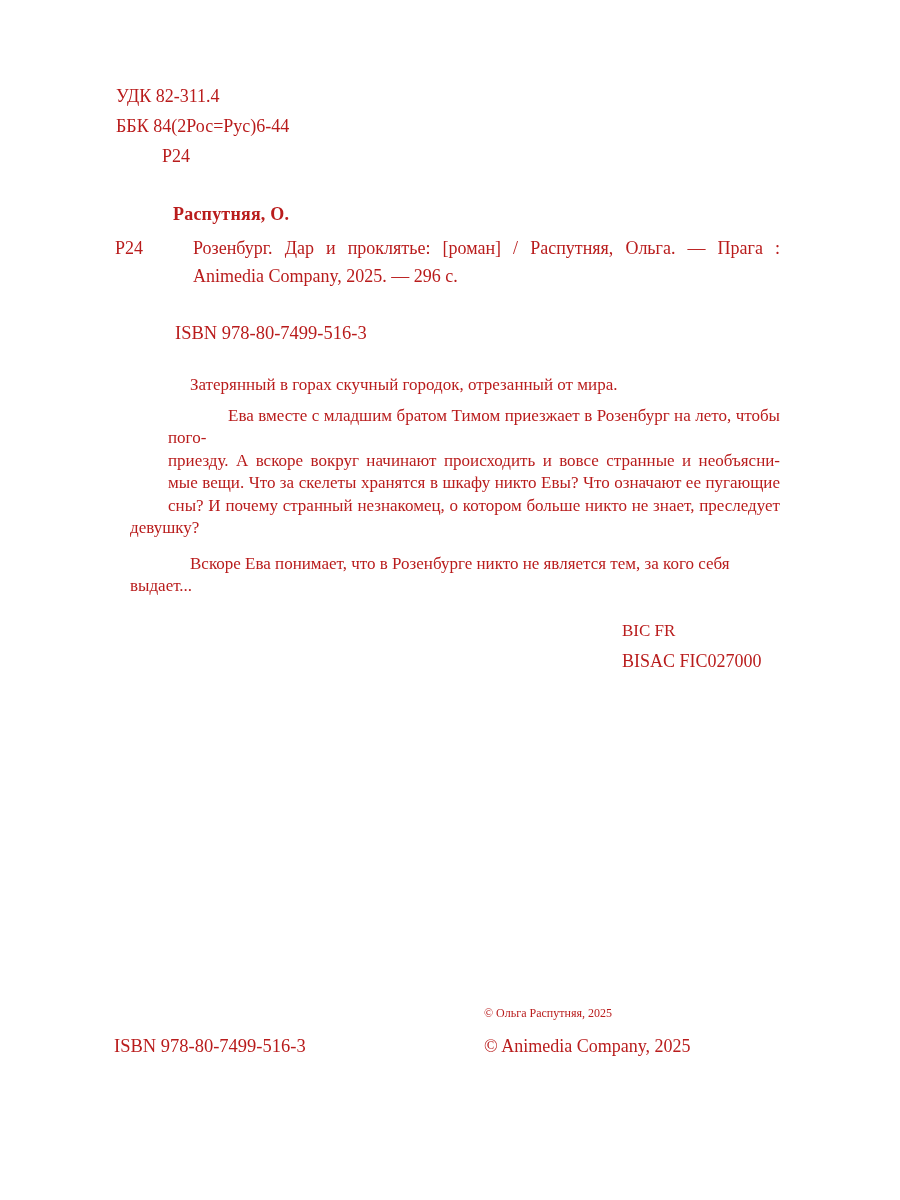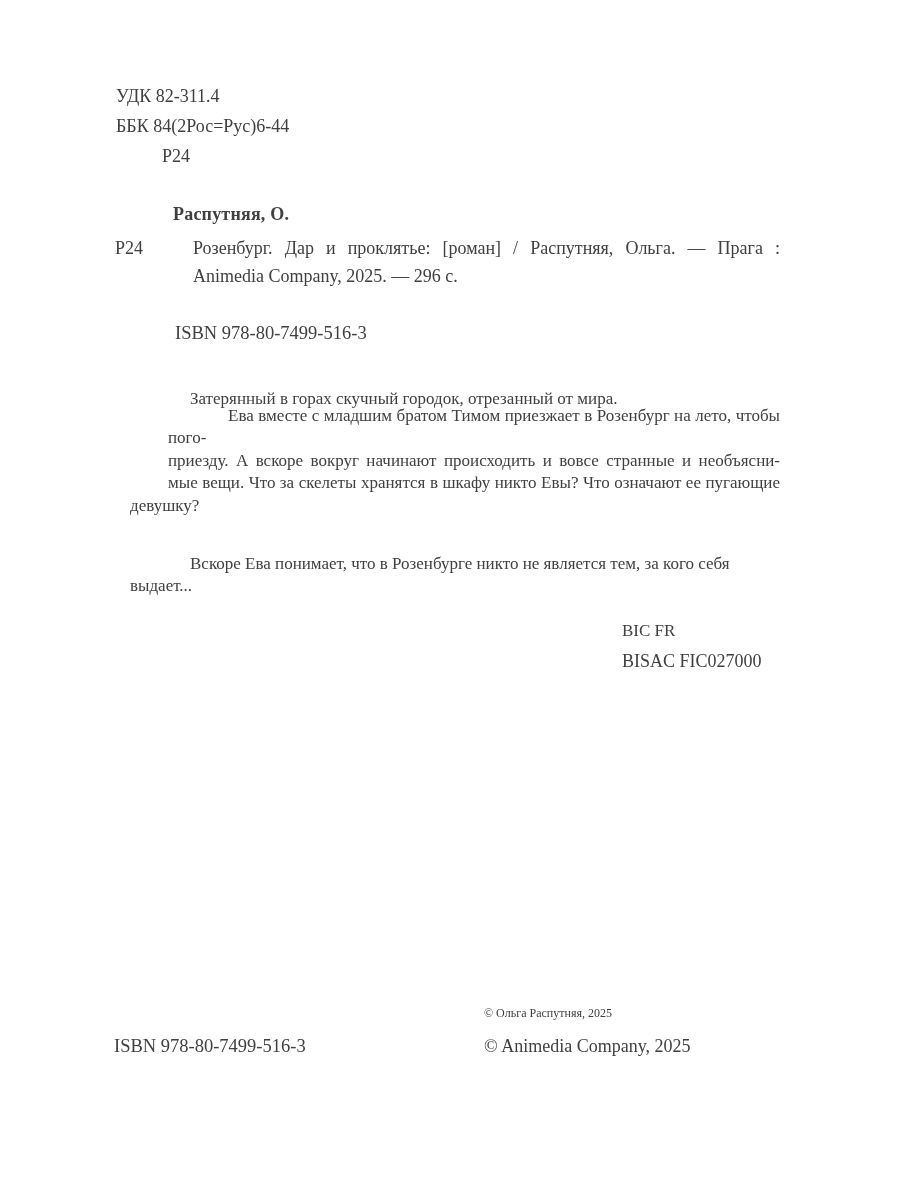--- a/index.html
+++ b/index.html
@@ -6,21 +6,21 @@
     margin: 0;
     padding: 0;
     background: #ffffff;
   }
   .page {
     position: relative;
     width: 900px;
     height: 1200px;
     background: #ffffff;
     font-family: "Liberation Serif", "DejaVu Serif", serif;
-    color: #404040;
+    color: #b91c1c;
     overflow: hidden;
   }
   .abs { position: absolute; }
 
   
   .udk-line   { left: 116px; top: 86px;  font-size: 18px; }
   .bbk-line   { left: 116px; top: 116px; font-size: 18px; }
   .sign-line  { left: 162px; top: 146px; font-size: 18px; }
 
   
@@ -32,21 +32,21 @@
 
   .isbn-top { left: 175px; top: 323px; font-size: 18.5px; }
 
   
   .annotation-para {
     left: 130px;
     width: 650px;
     font-size: 17px;
     line-height: 22.4px;
   }
-  .para-1 { top: 374px; text-indent: 60px; margin-top: 14px; }
+  .para-1 { top: 374px; text-indent: 60px; }
   .para-2 { top: 405px; }
   .para-2 .line:first-child { text-indent: 60px; }
   .para-2 .line:not(:last-child) { text-align: justify; text-align-last: justify; margin-left: 38px; }
   .para-3 { top: 553px; text-indent: 60px; }
 
   
   .bic-line   { left: 622px; top: 621px; font-size: 17px; }
   .bisac-line { left: 622px; top: 651px; font-size: 18px; }
 
   
@@ -72,20 +72,21 @@
     </div>
   </div>
 
   <div class="abs isbn-top">ISBN 978-80-7499-516-3</div>
 
   <div class="abs annotation-para para-1">Затерянный в горах скучный городок, отрезанный от мира.</div>
   <div class="abs annotation-para para-2">
       <div class="line">Ева вместе с младшим братом Тимом приезжает в Розенбург на лето, чтобы пого-</div>
       <div class="line">приезду. А вскоре вокруг начинают происходить и вовсе странные и необъясни-</div>
       <div class="line">мые вещи. Что за скелеты хранятся в шкафу никто Евы? Что означают ее пугающие</div>
+      <div class="line">сны? И почему странный незнакомец, о котором больше никто не знает, преследует</div>
       <div class="line">девушку?</div>
     </div>
   <div class="abs annotation-para para-3">Вскоре Ева понимает, что в Розенбурге никто не является тем, за кого себя выдает...</div>
 
   <div class="abs bic-line">BIC FR</div>
   <div class="abs bisac-line">BISAC FIC027000</div>
 
   <div class="abs copy-author">© Ольга Распутняя, 2025</div>
   <div class="abs isbn-bottom">ISBN 978-80-7499-516-3</div>
   <div class="abs copy-publisher">© Animedia Company, 2025</div>

